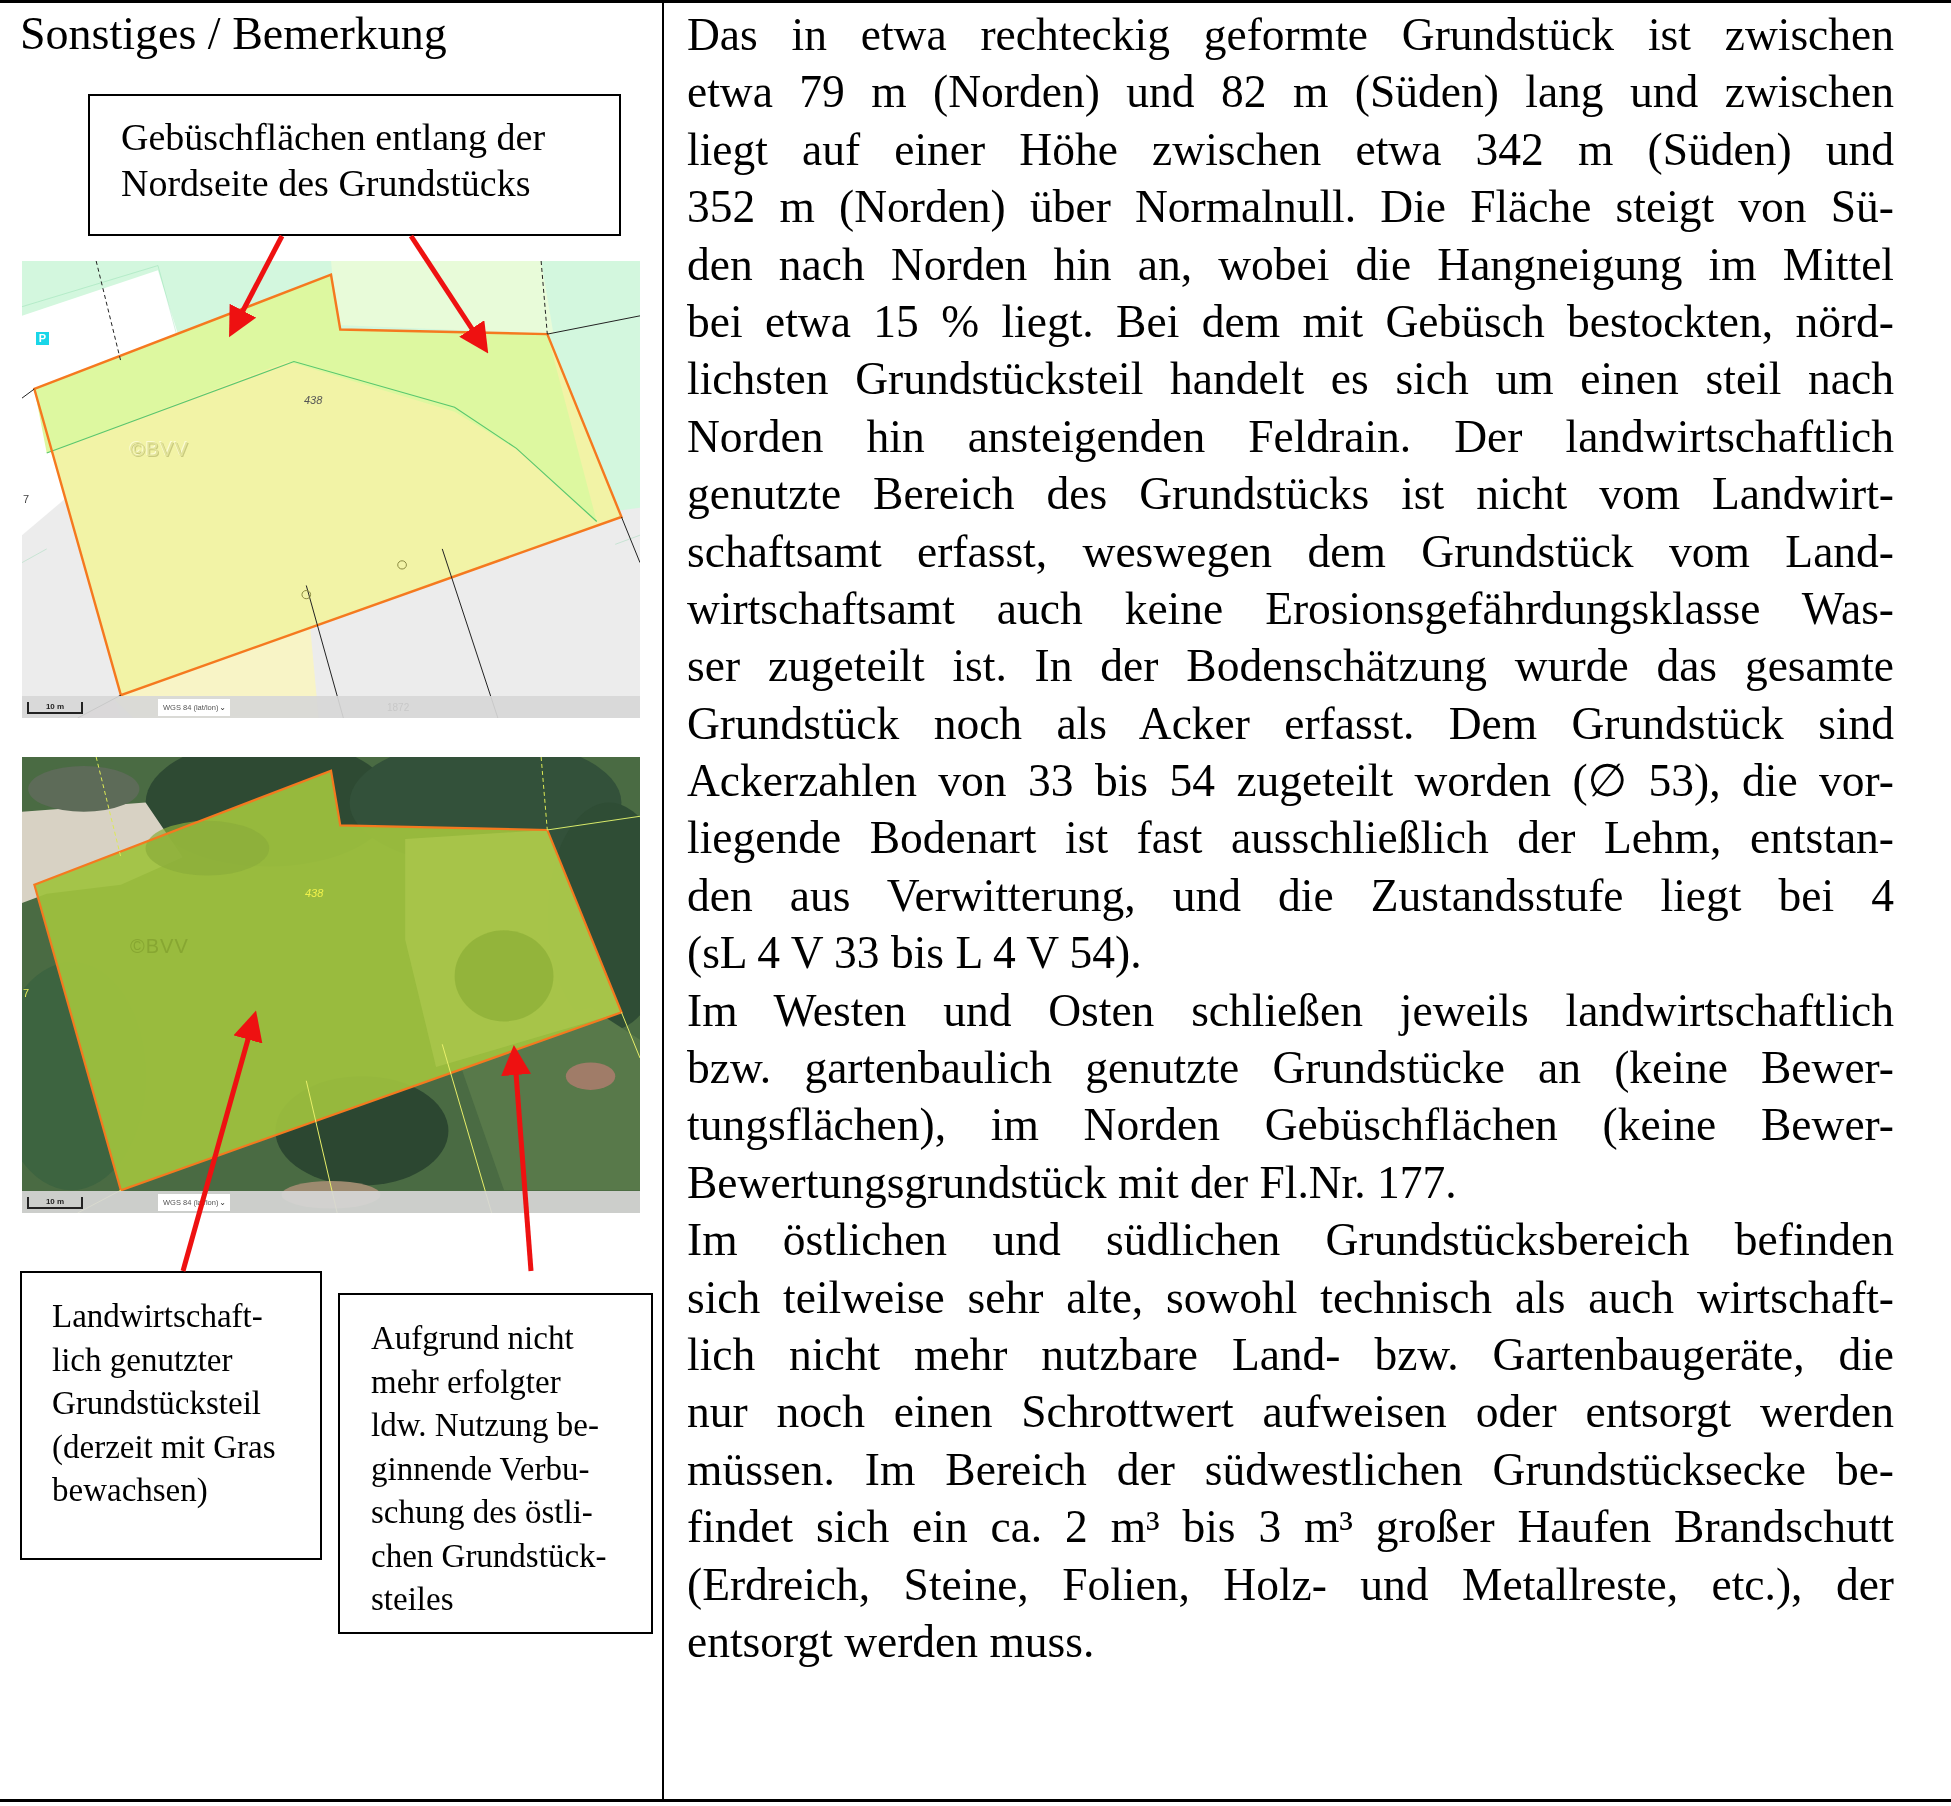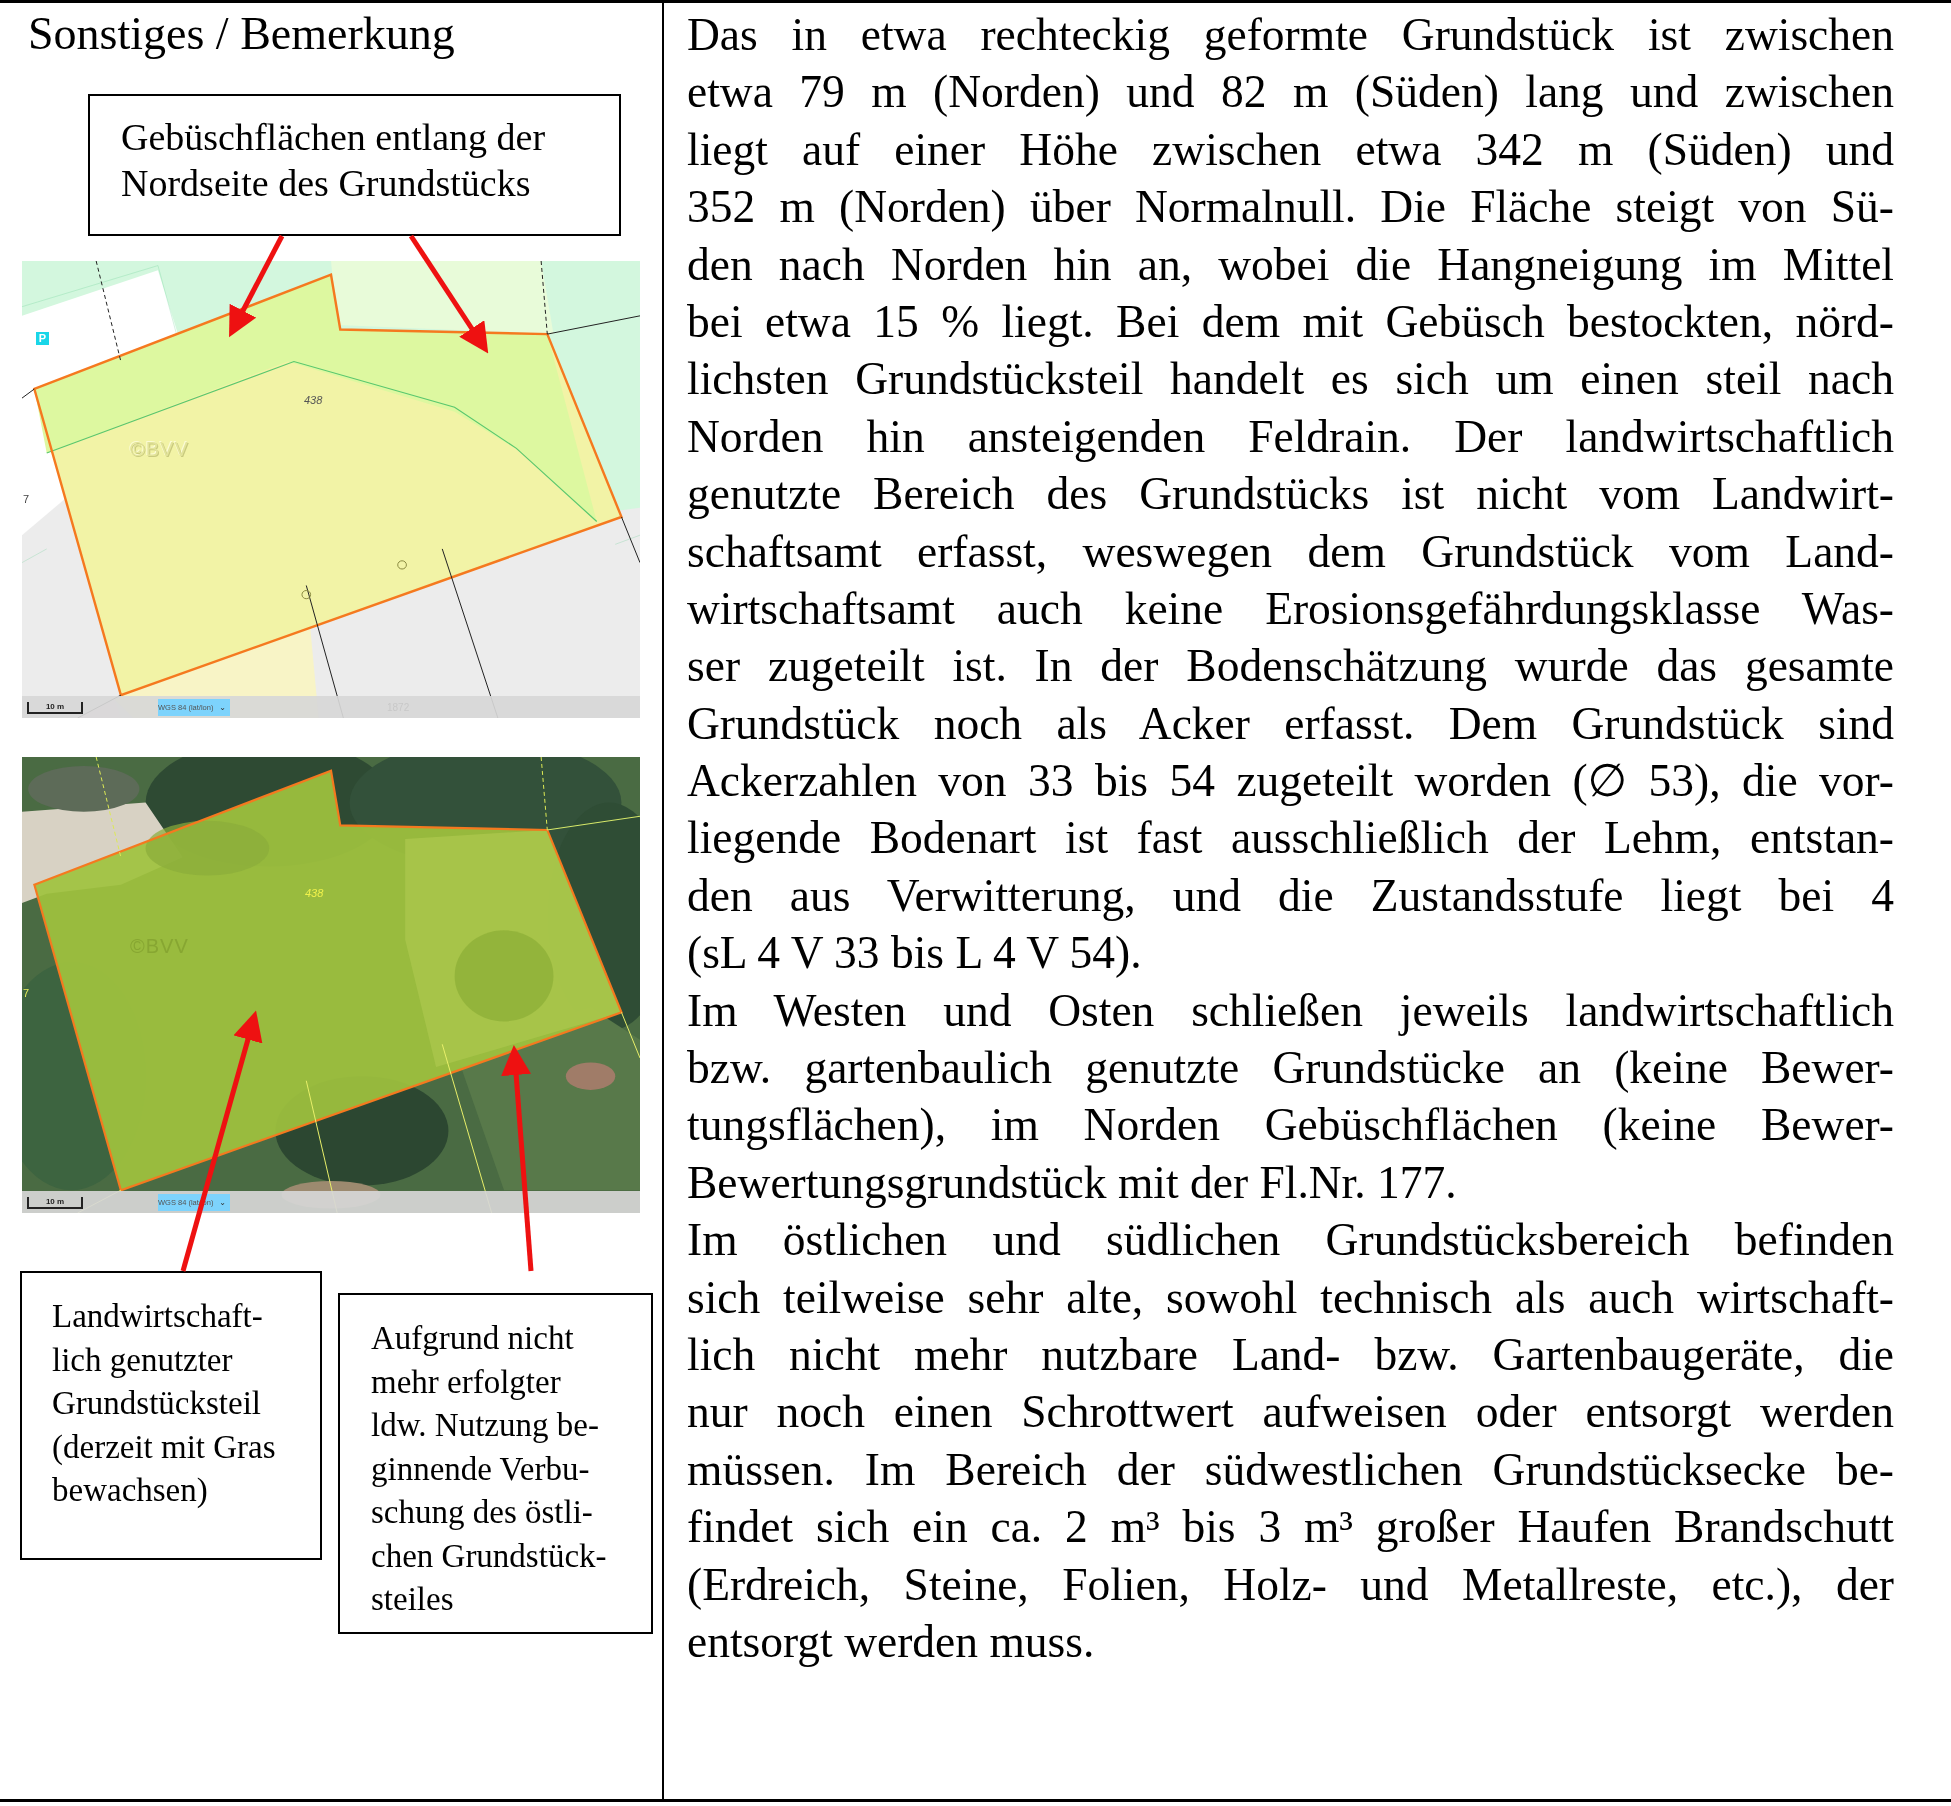--- a/index.html
+++ b/index.html
@@ -2,21 +2,21 @@
 <html><head>
 <meta charset="utf-8">
 <style>
   html, body { margin: 0; padding: 0; background: #ffffff; }
   body { width: 1951px; height: 1806px; position: relative; overflow: hidden;
          font-family: "Liberation Serif", "DejaVu Serif", serif; color: #000; }
   .frame-top { position: absolute; left: 0; top: 0; width: 1951px; height: 3px; background: #000; }
   .frame-bottom { position: absolute; left: 0; top: 1799px; width: 1951px; height: 3px; background: #000; }
   .col-divider { position: absolute; left: 662px; top: 0; width: 2px; height: 1802px; background: #000; }
 
-  .section-title { position: absolute; left: 28px; top: 6px; font-size: 46px; line-height: 56px; white-space: nowrap; }
+  .section-title { position: absolute; left: 20px; top: 6px; font-size: 46px; line-height: 56px; white-space: nowrap; }
 
   .callout { position: absolute; border: 2px solid #000; background: #fff; box-sizing: border-box; }
   .callout-top { left: 88px; top: 94px; width: 533px; height: 142px; padding: 18px 0 0 31px;
                  font-size: 38px; line-height: 46px; }
   .callout-left { left: 20px; top: 1271px; width: 302px; height: 289px; padding: 22px 0 0 30px;
                   font-size: 33px; line-height: 43.5px; }
   .callout-right { left: 338px; top: 1271px; width: 315px; height: 341px; padding: 22px 0 0 31px;
                    font-size: 33px; line-height: 43.5px; margin-top: 22px; }
   .callout .line { display: block; white-space: nowrap; }
 
@@ -28,23 +28,23 @@
   .map .watermark { position: absolute; font-family: "Liberation Sans", sans-serif; font-size: 20px; letter-spacing: 1px; }
   .map .edge-label { position: absolute; font-family: "Liberation Sans", sans-serif; font-size: 11px; color: #444; }
   .map .parking { position: absolute; left: 14px; top: 71px; width: 13px; height: 13px; background: #19d6e8;
                   color: #fff; font-family: "Liberation Sans", sans-serif; font-weight: bold; font-size: 11px;
                   line-height: 13px; text-align: center; }
   .map .map-footer { position: absolute; left: 0; bottom: 0; width: 100%; height: 22px; background: rgba(215,215,215,0.92); }
   .map .scale-bar { position: absolute; left: 5px; bottom: 4px; width: 52px; height: 10px;
                     border-left: 2px solid #222; border-right: 2px solid #222; border-bottom: 2px solid #222;
                     font-family: "Liberation Sans", sans-serif; font-size: 8px; font-weight: bold; text-align: center;
                     line-height: 9px; color: #222; margin-top: 40px; }
-  .map .crs-select { position: absolute; left: 136px; bottom: 2px; width: 72px; height: 17px; background: #7dd3fc;
+  .map .crs-select { position: absolute; left: 136px; bottom: 2px; width: 72px; height: 17px; background: #ffffff;
                      font-family: "Liberation Sans", sans-serif; font-size: 7.5px; color: #555; line-height: 17px;
-                     box-sizing: border-box; }
+                     padding-left: 5px; box-sizing: border-box; }
   .map .crs-select .chev { position: absolute; right: 4px; top: 0; font-size: 8px; color: #333; }
   .map .faint-label { position: absolute; bottom: 5px; left: 365px; font-family: "Liberation Sans", sans-serif; font-size: 10px; color: #c8c8c8; }
 
   svg.arrows { position: absolute; left: 0; top: 0; width: 1951px; height: 1806px; pointer-events: none; }
 
   .body-text { position: absolute; left: 687px; top: 6px; width: 1207px; font-size: 45.5px; line-height: 57.4px; }
   .body-text .line { display: block; white-space: nowrap; text-align: justify; text-align-last: justify; height: 57.4px; overflow: visible; }
   .body-text .line.last { text-align-last: left; }
 </style>
 </head>

